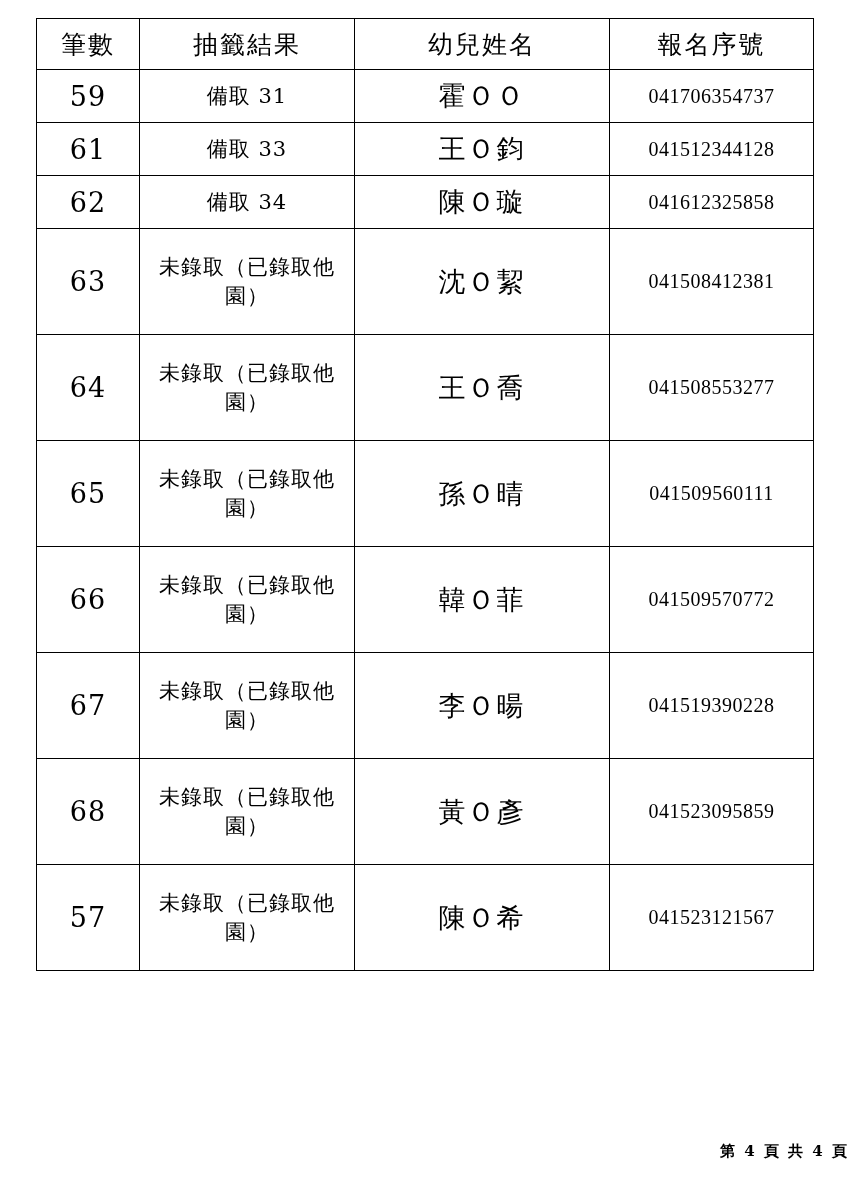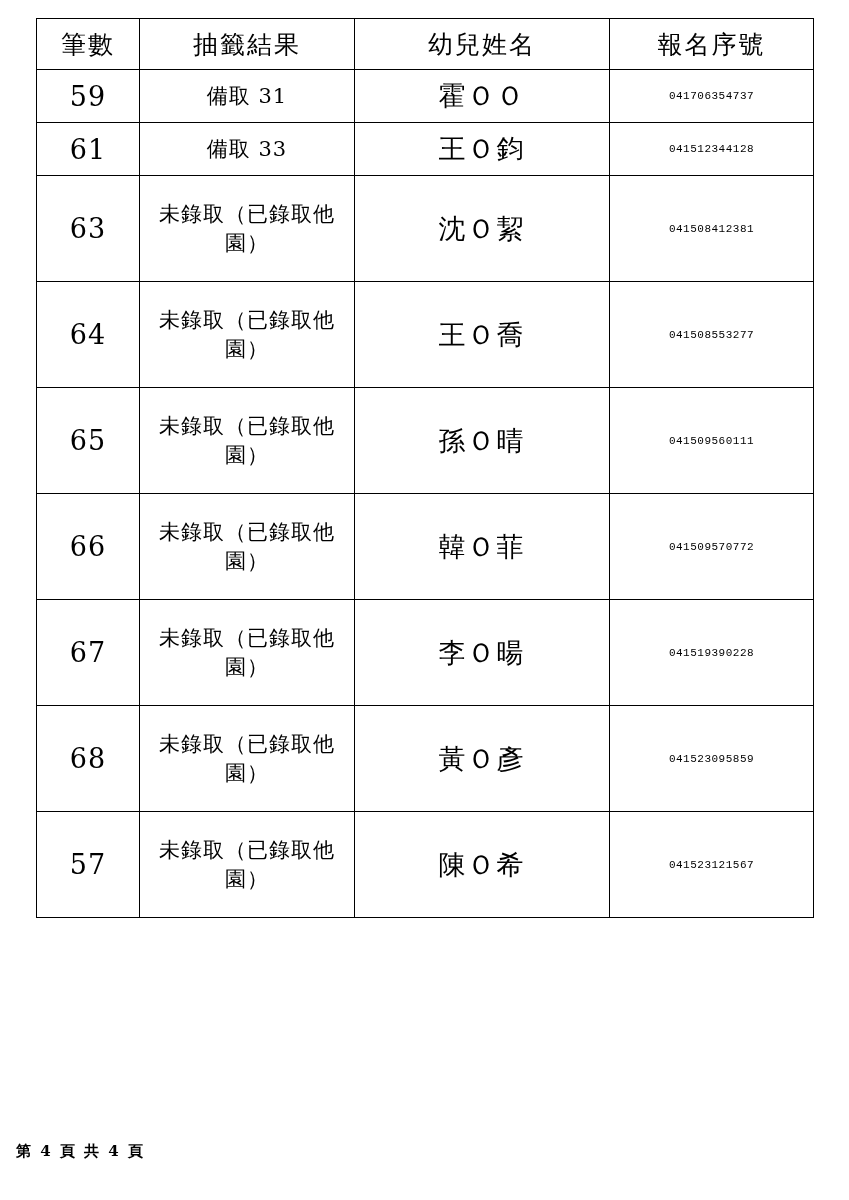--- a/index.html
+++ b/index.html
@@ -60,33 +60,33 @@
   }
   td.res.two-line {
     padding-left: 14px;
     padding-right: 14px;
   }
   td.name {
     font-size: 27px;
     letter-spacing: 2px;
   }
   td.idnum {
-    font-size: 11px;
+    font-size: 20px;
     letter-spacing: 0.5px;
-    font-family: Liberation Mono, monospace;
+    font-family: Liberation Serif, serif;
   }
   tr.short td { height: 48px; }
   tr.tall td  { height: 101px; }
 
   .footer {
     position: absolute;
     left: 16px;
     right: 0;
     top: 1142px;
-    text-align: left;
+    text-align: right;
     font-size: 15px;
     letter-spacing: 2px;
     font-weight: bold;
   }
 </style>
 </head>
 <body>
 
 <div class="page">
 
@@ -110,20 +110,26 @@
           <td class="seq">59</td>
           <td class="res">備取 31</td>
           <td class="name">霍ＯＯ</td>
           <td class="idnum">041706354737</td>
         </tr>
         <tr class="short">
           <td class="seq">61</td>
           <td class="res">備取 33</td>
           <td class="name">王Ｏ鈞</td>
           <td class="idnum">041512344128</td>
+        </tr>
+        <tr class="short">
+          <td class="seq">62</td>
+          <td class="res">備取 34</td>
+          <td class="name">陳Ｏ璇</td>
+          <td class="idnum">041612325858</td>
         </tr>
         <tr class="tall">
           <td class="seq">63</td>
           <td class="res two-line">未錄取（已錄取他園）</td>
           <td class="name">沈Ｏ絜</td>
           <td class="idnum">041508412381</td>
         </tr>
         <tr class="tall">
           <td class="seq">64</td>
           <td class="res two-line">未錄取（已錄取他園）</td>

